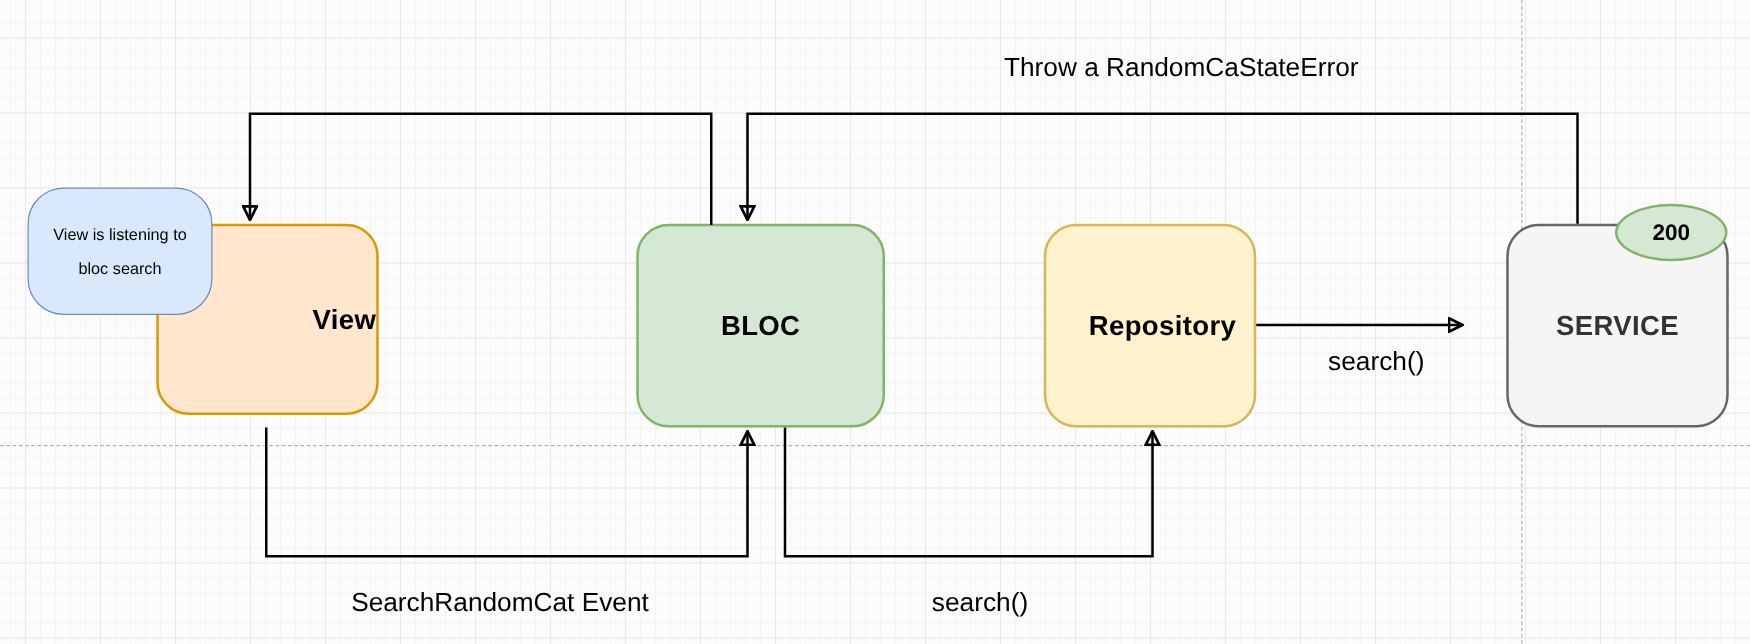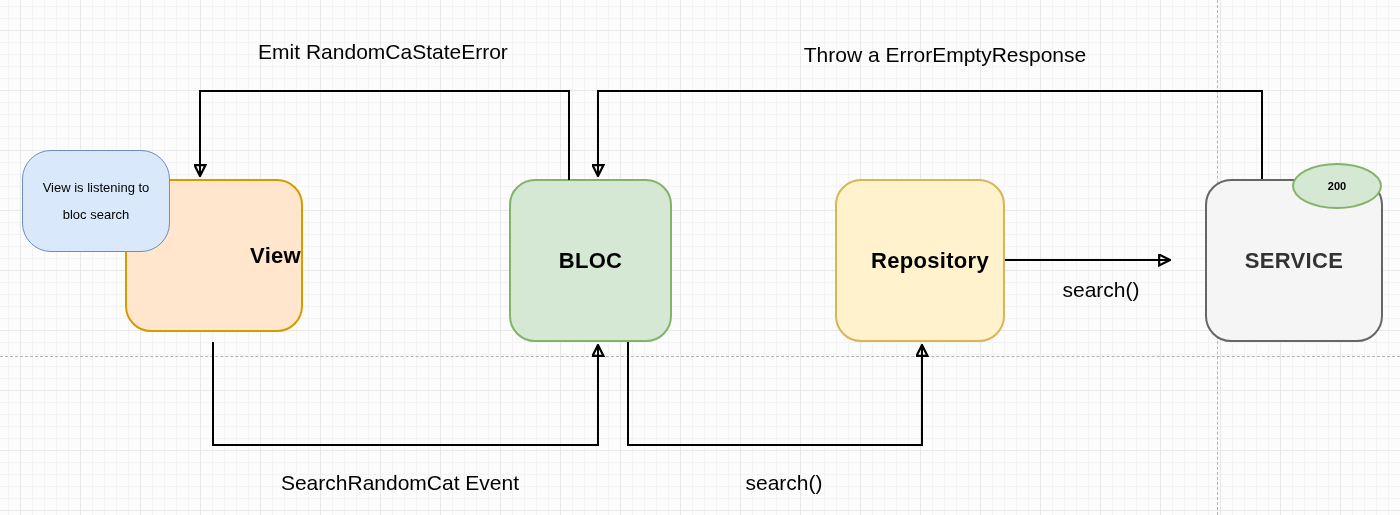--- a/index.html
+++ b/index.html
@@ -41,21 +41,21 @@
     border-radius: 26px;
     border: 2px solid;
     display: flex; align-items: center; justify-content: center;
     z-index: 2;
   }
   .node .node-label {
     font-size: 22px; font-weight: bold; color: #000;
     letter-spacing: 0.3px;
   }
   .node-view       { left: 125px;  top: 179px; width: 178px; height: 153px; background: #ffe6cc; border-color: #d79b00; justify-content: flex-end; }
-  .node-bloc       { left: 509px;  top: 179px; width: 163px; height: 163px; background: #d5e8d4; border-color: #82b366; }
+  .node-bloc       { left: 509px;  top: 179px; width: 199px; height: 163px; background: #d5e8d4; border-color: #82b366; }
   .node-repository { left: 835px;  top: 179px; width: 170px; height: 163px; background: #fff2cc; border-color: #d6b656; padding-left: 20px; }
   .node-service    { left: 1173px; top: 179px; width: 178px; height: 163px; background: #f5f5f5; border-color: #666666; margin-left: 32px; }
   .node-service .node-label { color: #333333; }
 
   
   .note {
     position: absolute; left: 22px; top: 150px; width: 148px; height: 102px;
     box-sizing: border-box;
     background: #dae8fc; border: 1.5px solid #6c8ebf; border-radius: 29px;
     display: flex; flex-direction: column; align-items: center; justify-content: center;
@@ -64,21 +64,21 @@
   .note .note-line { font-size: 13px; color: #000; text-align: center; line-height: 13px; }
 
   
   .badge {
     position: absolute; left: 1292px; top: 163px; width: 90px; height: 46px;
     box-sizing: border-box;
     background: #d5e8d4; border: 2px solid #82b366; border-radius: 50%;
     display: flex; align-items: center; justify-content: center;
     z-index: 5;
   }
-  .badge .badge-label { font-size: 11px; font-weight: bold; color: #000; }
+  .badge .badge-label { font-size: 18px; font-weight: bold; color: #000; }
 
   
   .edge-label {
     position: absolute;
     font-size: 21px; color: #000; text-align: center;
     line-height: 28px; z-index: 2; white-space: nowrap;
   }
   .label-emit          { left: 183px;  top: 38px;  width: 400px; }
   .label-throw         { left: 745px;  top: 41px;  width: 400px; }
   .label-search-mid    { left: 1001px; top: 276px; width: 200px; }
@@ -134,23 +134,22 @@
 
   <div class="note">
     <div class="note-line">View is listening to</div>
     <div class="note-line">bloc search</div>
   </div>
 
   <div class="badge">
     <span class="badge-label">200</span>
   </div>
 
-  <div class="edge-label label-emit">Emit RandomCaStateError</div>
 
-  <div class="edge-label label-throw">Throw a ErrorEmptyResponse</div>
+  <div class="edge-label label-throw">Throw a RandomCaStateError</div>
 
   <div class="edge-label label-search-mid">search()</div>
 
   <div class="edge-label label-search-event">SearchRandomCat Event</div>
 
   <div class="edge-label label-search-bottom">search()</div>
 
 </div>
 
 </body></html>

